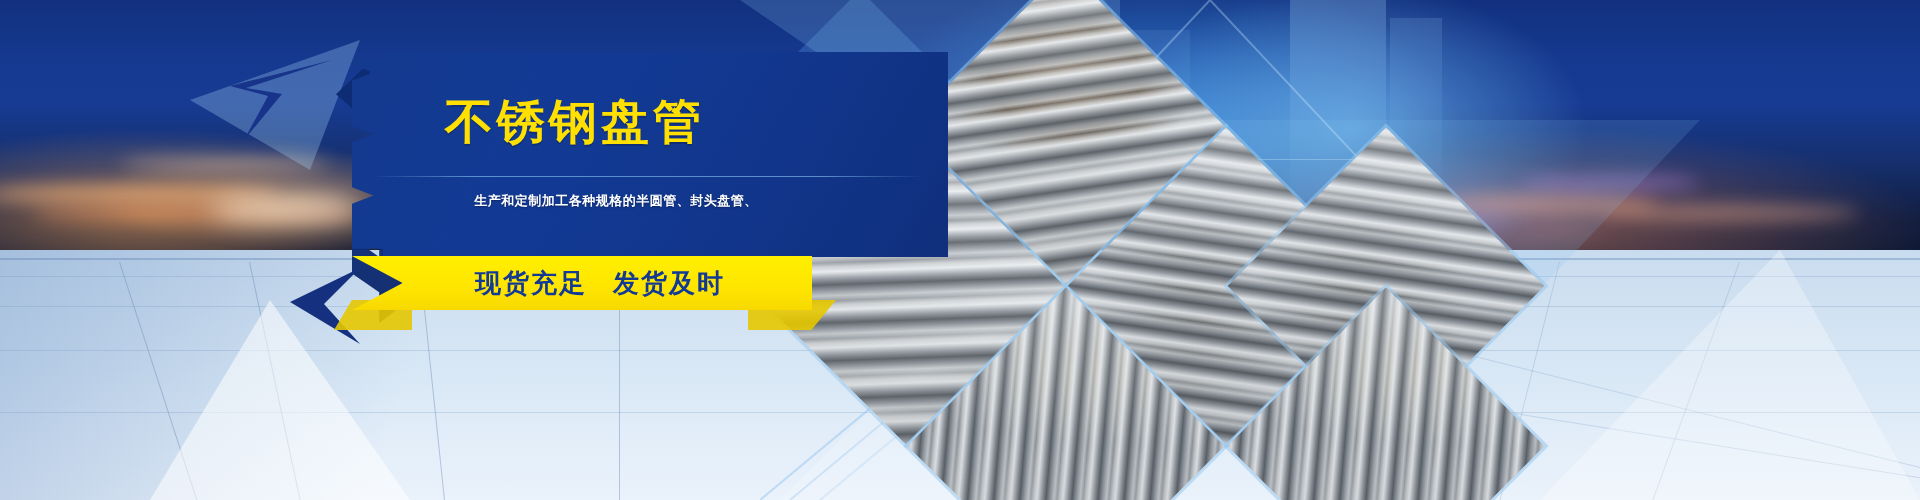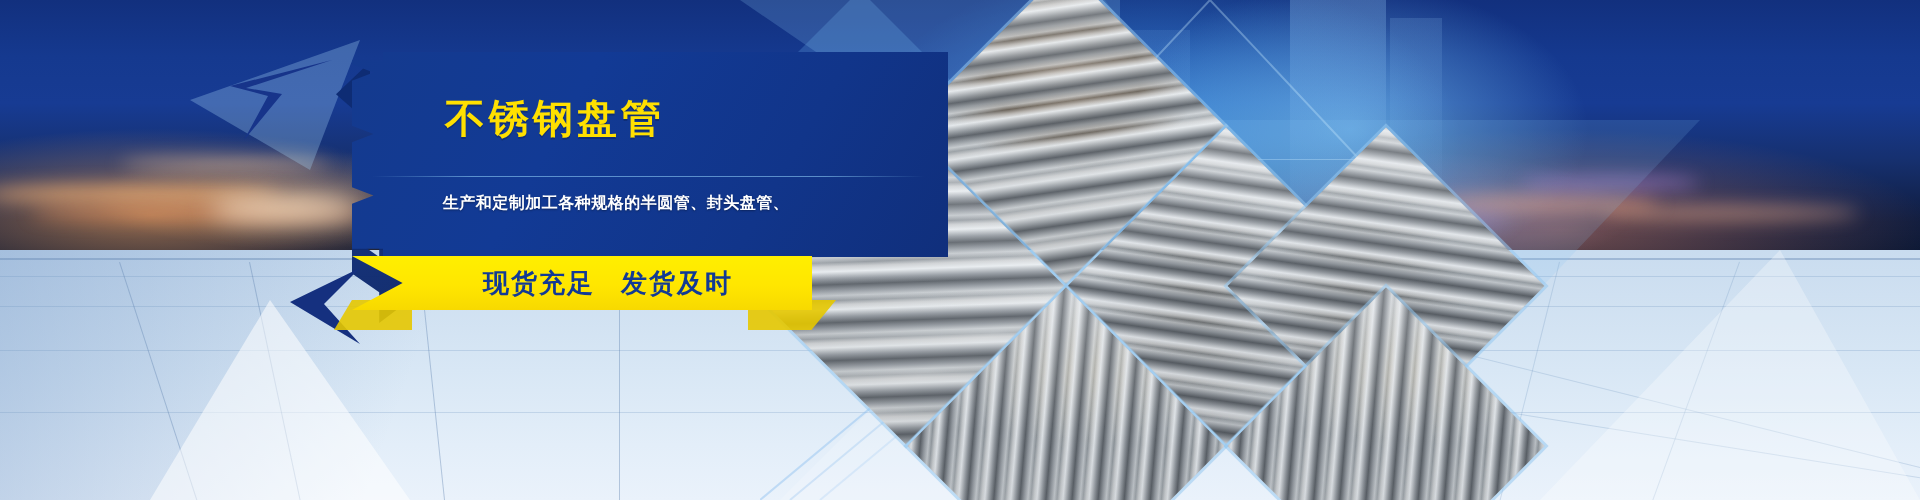--- a/index.html
+++ b/index.html
@@ -163,33 +163,33 @@
     position:absolute; left:336px; top:62px; width:34px; height:62px;
     background:#0e2c74;
     clip-path:polygon(100% 0%, 100% 100%, 0% 52%);
   }
 
   
   .chev{ position:absolute; }
 
   .panel-title{
     position:absolute; left:445px; top:98px;
-    font-size:40px; line-height:1; font-weight:700; letter-spacing:4px;
+    font-size:48px; line-height:1; font-weight:700; letter-spacing:4px;
     color:#ffe000;
     text-shadow:0 2px 0 rgba(0,0,0,.18);
     white-space:nowrap;
   }
   .panel-rule{
     position:absolute; left:372px; top:176px; width:552px; height:1px;
     background:linear-gradient(90deg, rgba(130,200,255,0), rgba(150,215,255,.55) 18%, rgba(150,215,255,.55) 82%, rgba(130,200,255,0));
   }
   .panel-sub{
     position:absolute; left:352px; top:190px; width:528px;
     text-align:center; color:#ffffff;
-    font-size:16px; line-height:1.62; font-weight:700; letter-spacing:.5px;
+    font-size:13px; line-height:1.62; font-weight:700; letter-spacing:.5px;
     text-shadow:0 1px 2px rgba(0,0,0,.35);
   }
 
   
   .yellow{
     position:absolute; left:352px; top:256px; width:460px; height:54px;
   }
   .yellow-body{
     position:absolute; inset:0;
     background:linear-gradient(180deg,#ffef00 0%, #ffe600 55%, #f7d900 100%);
@@ -201,21 +201,21 @@
     clip-path:polygon(23% 0%, 100% 0%, 100% 100%, 0% 100%);
     opacity:.9;
   }
   .yellow-tailR{
     position:absolute; left:396px; top:44px; width:88px; height:30px;
     background:#e6c800;
     clip-path:polygon(0% 0%, 100% 0%, 72% 100%, 0% 100%);
     opacity:.9;
   }
   .yellow-text{
-    position:absolute; left:8px; top:0; width:460px; height:54px;
+    position:absolute; left:0; top:0; width:460px; height:54px;
     display:flex; align-items:center; justify-content:center; gap:26px;
     padding-left:36px;
     color:#123a95; font-size:26px; font-weight:700; letter-spacing:2px;
     white-space:nowrap;
   }
   .yellow-text span{ display:inline-block; }
 </style>
 </head>
 <body>
 

